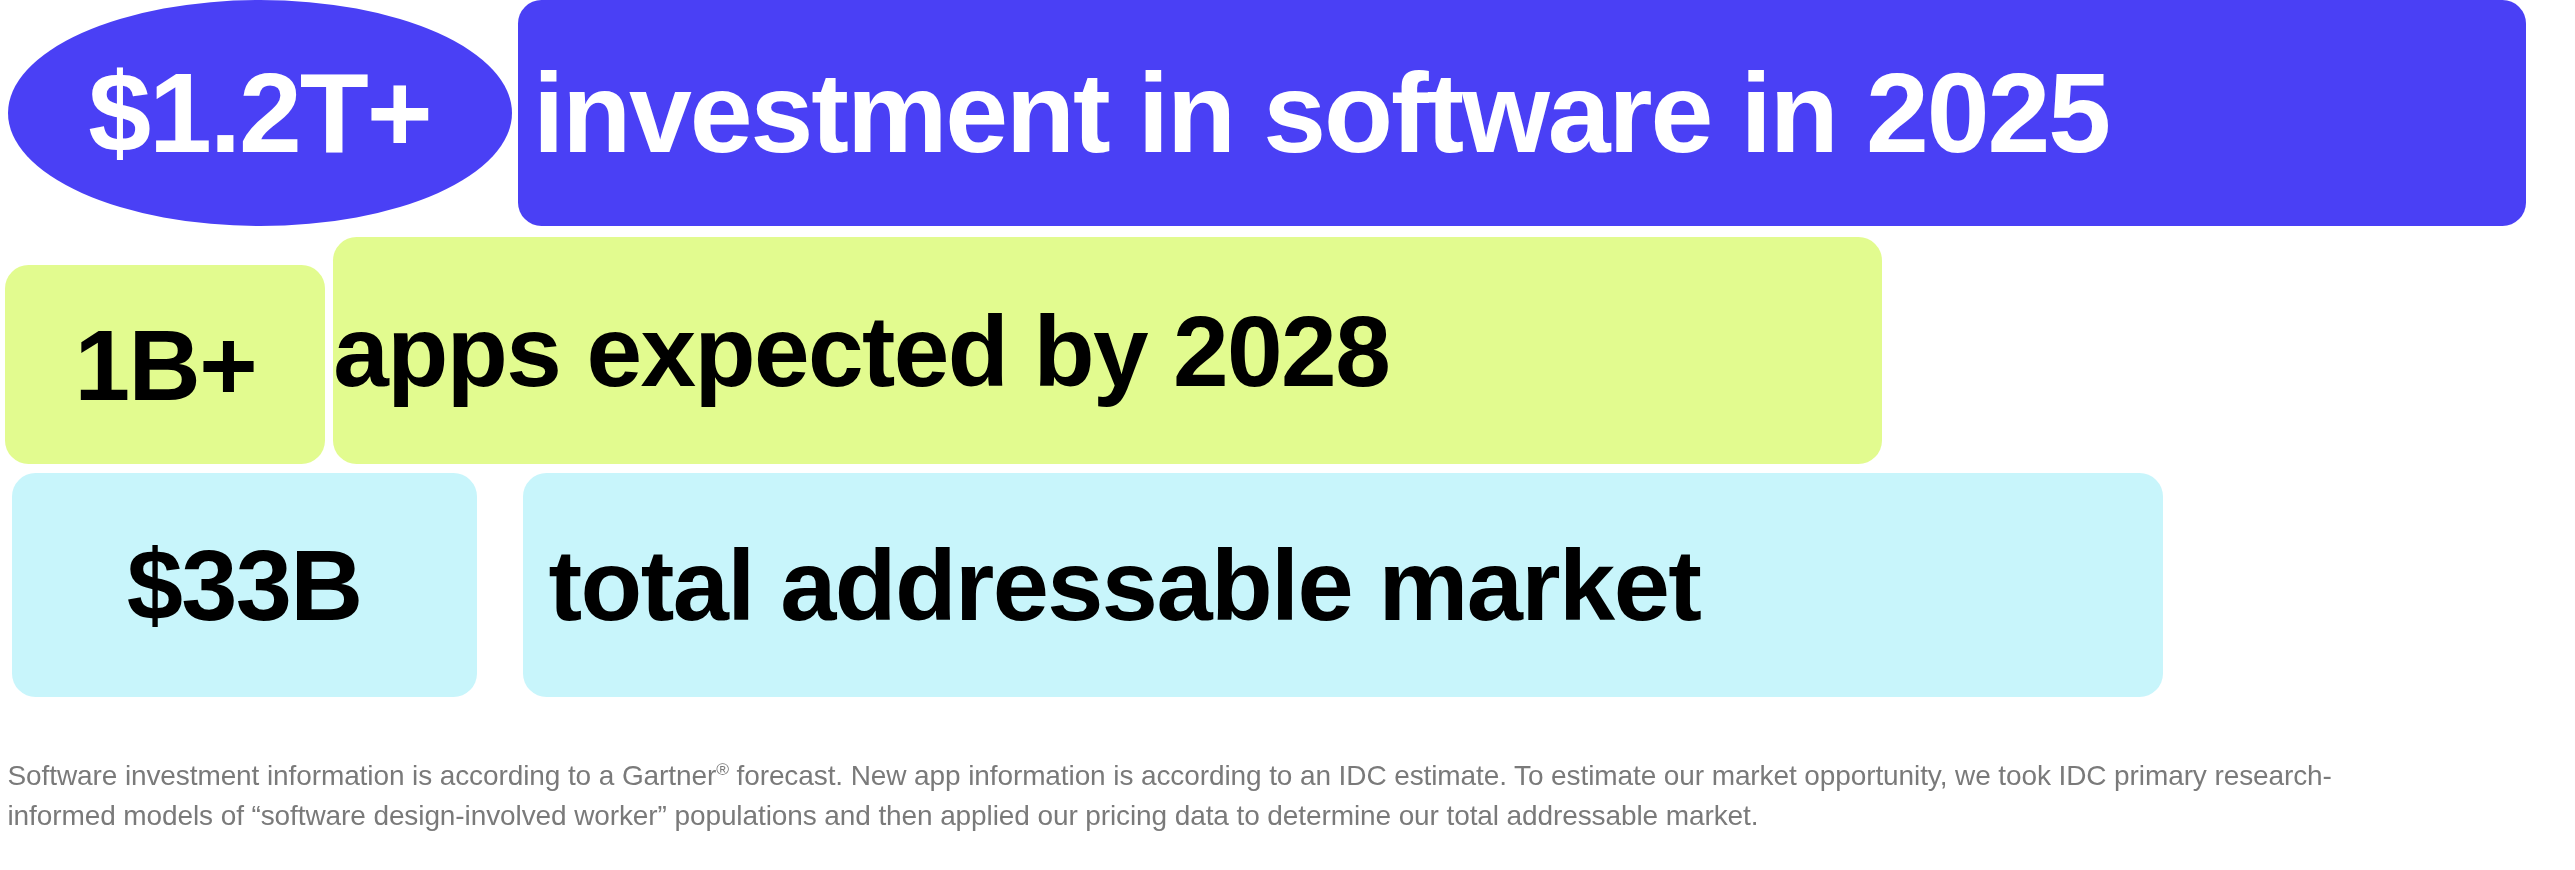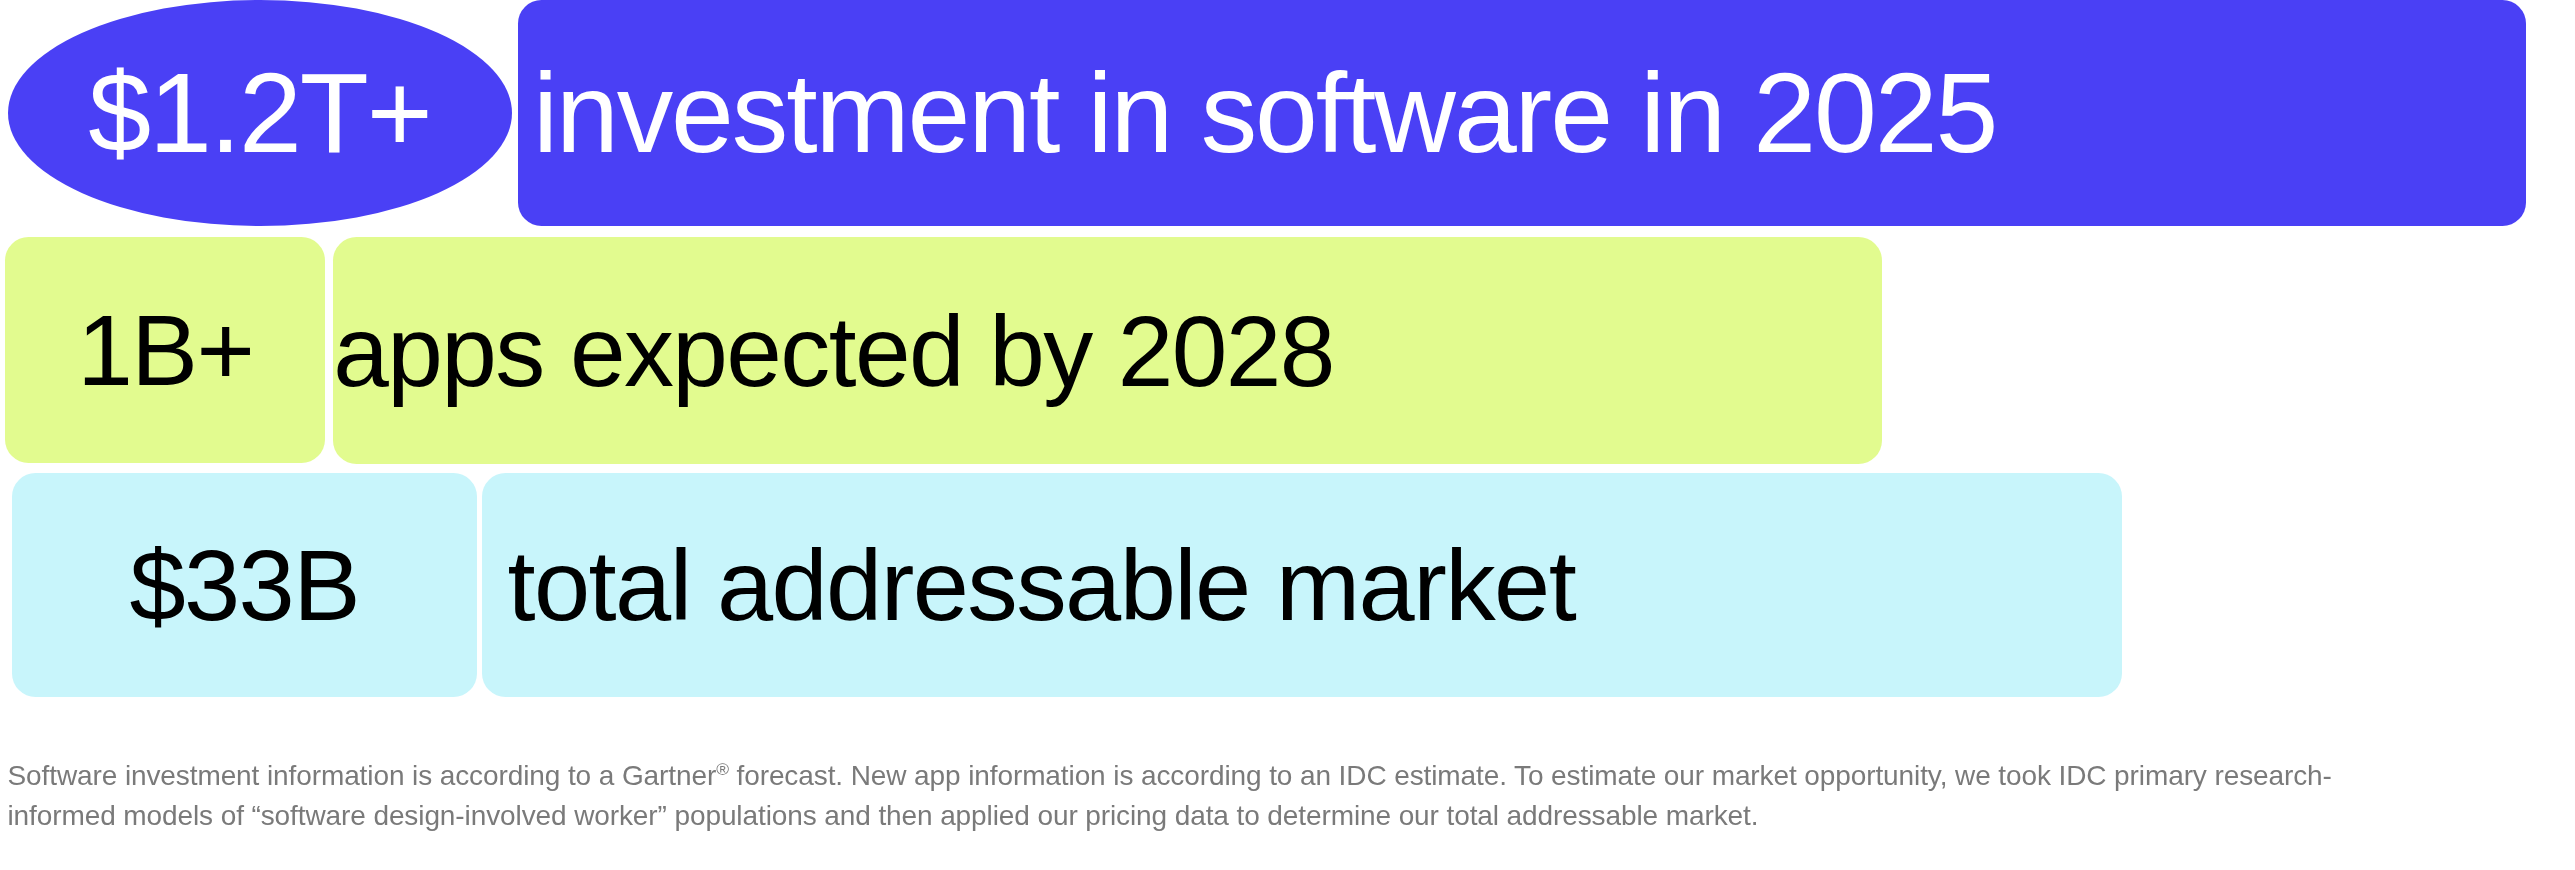--- a/index.html
+++ b/index.html
@@ -20,21 +20,22 @@
     position: absolute;
     left: 0;
     top: 0;
     width: 2576px;
     height: 871px;
   }
 
   .stat-row {
     position: absolute;
     display: flex;
-    align-items: flex-start;
+    align-items: flex-end;
+    font-weight: bold;
   }
 
   .stat-badge,
   .stat-text {
     display: flex;
     align-items: center;
     justify-content: center;
     box-sizing: border-box;
     white-space: nowrap;
     line-height: 1;
@@ -67,41 +68,41 @@
     font-size: 113px;
     letter-spacing: -2.1px;
     padding-left: 15px;
   }
 
   
   #row-2 { left: 5.3px; top: 237px; }
 
   #row-2 .stat-badge {
     width: 320px;
-    height: 226px;
+    height: 199px;
     border-radius: 23.5px;
     background: #E2FB8F;
     color: #000000;
     font-size: 100px;
     letter-spacing: -1.6px;
     margin-right: 8px;
   }
 
   #row-2 .stat-text {
     width: 1549px;
     height: 227px;
     border-radius: 23.5px;
     background: #E2FB8F;
     color: #000000;
     font-size: 100px;
     letter-spacing: -1.6px;
   }
 
   
-  #row-3 { left: 11.7px; top: 473px; }
+  #row-3 { left: 11.7px; top: 473px; gap: 41px; }
 
   #row-3 .stat-badge {
     width: 465px;
     height: 224px;
     border-radius: 23.5px;
     background: #C8F5FB;
     color: #000000;
     font-size: 101px;
     letter-spacing: -1.6px;
     margin-right: 5.3px;

